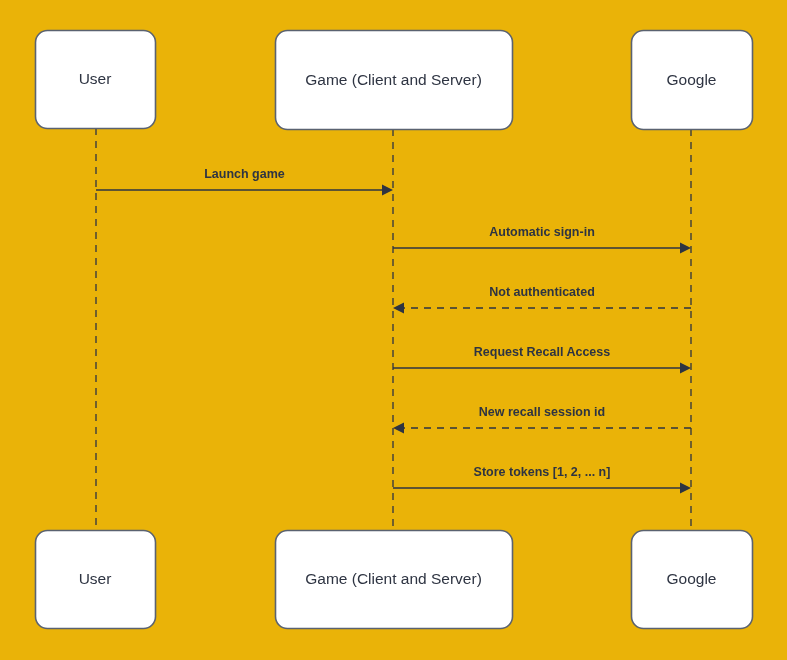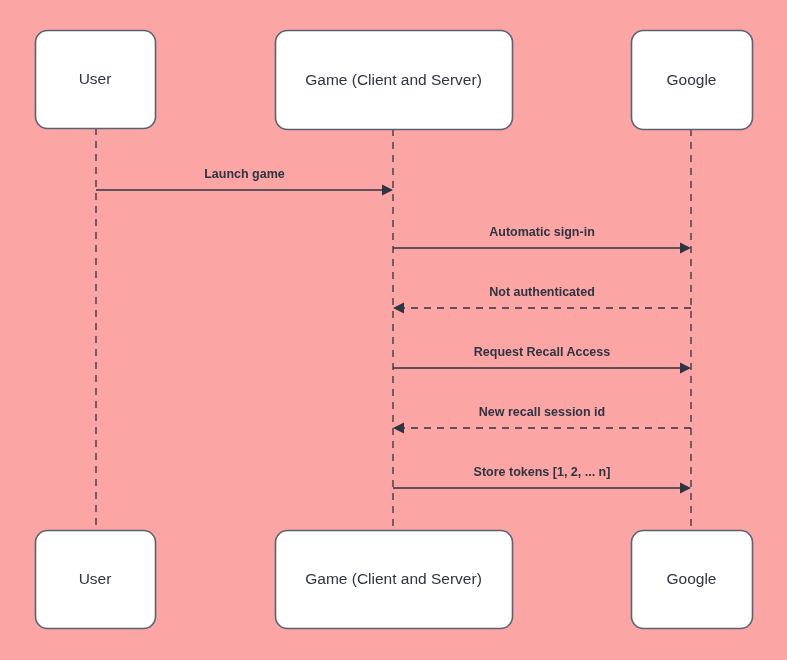--- a/index.html
+++ b/index.html
@@ -10,21 +10,21 @@
   }
   body {
     font-family: "Liberation Sans", sans-serif;
     -webkit-font-smoothing: antialiased;
   }
   #diagram-root {
     position: relative;
     width: 787px;
     height: 660px;
     overflow: hidden;
-    background: #fca5a5;
+    background: #eab308;
   }
   #diagram-svg {
     position: absolute;
     top: 0;
     left: 0;
     width: 787px;
     height: 660px;
     display: block;
   }
   .actor-box-rect {

